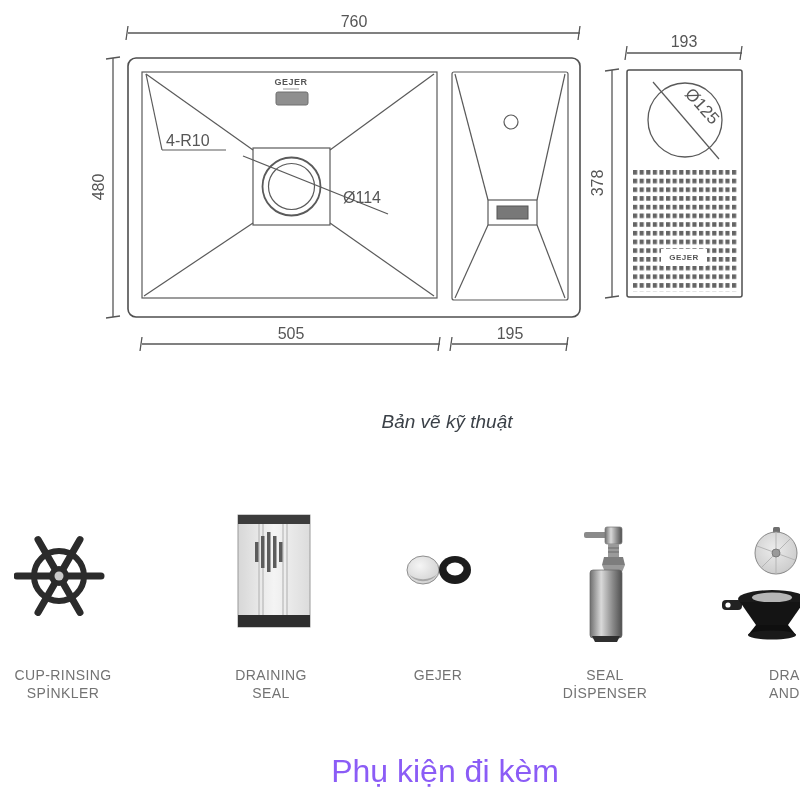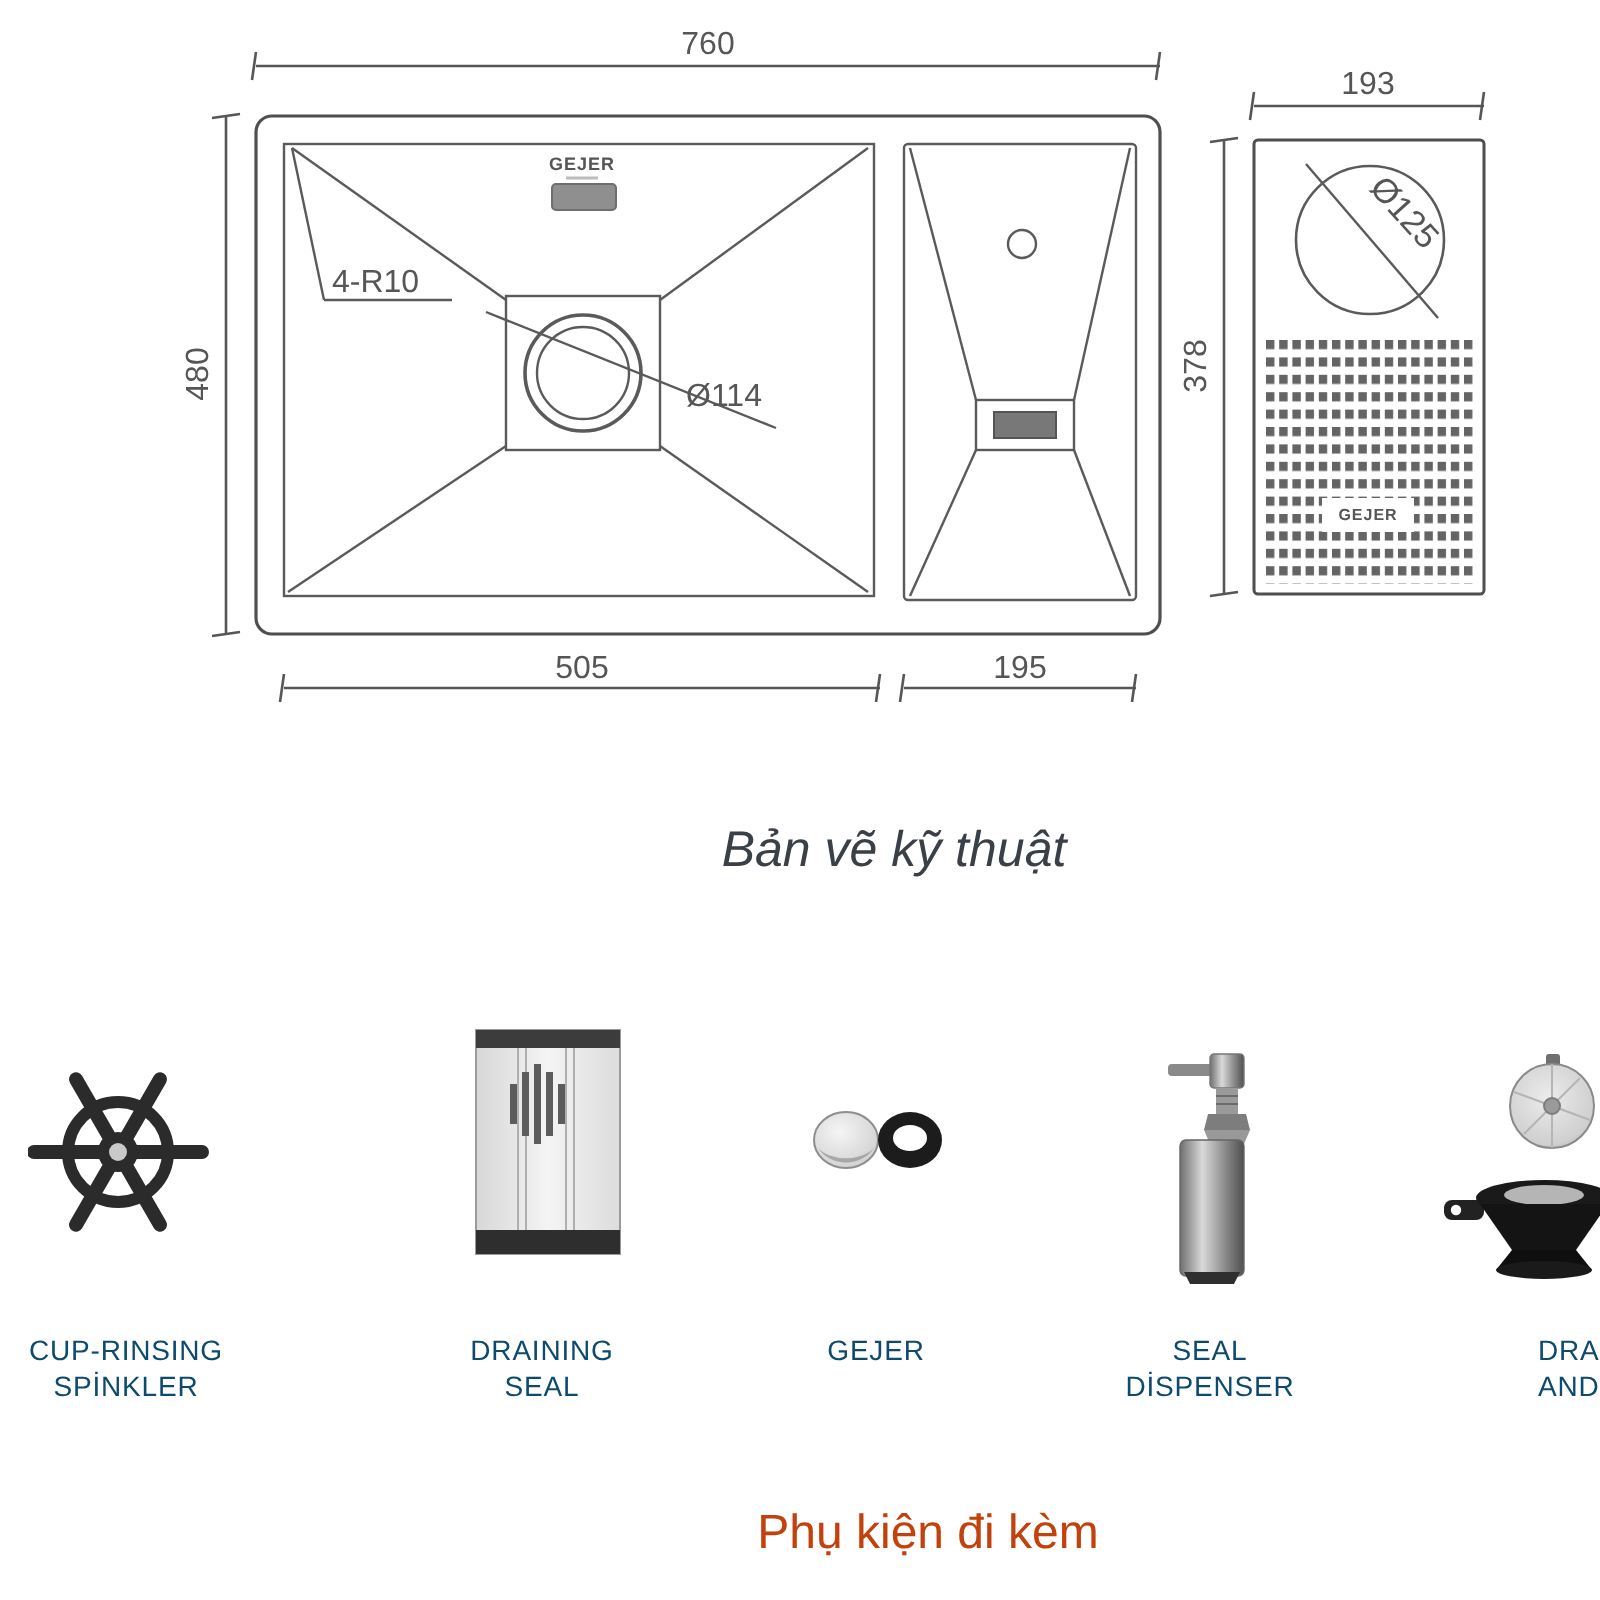--- a/index.html
+++ b/index.html
@@ -13,38 +13,37 @@
   .abs { position: absolute; }
   svg text {
     font-family: "Liberation Sans", sans-serif;
     fill: #565656;
   }
   .dimtext { font-size: 16px; }
   .caption-italic {
     position: absolute;
     transform: translateX(-50%);
     font-style: italic;
-    font-size: 25px;
+    font-size: 19px;
     color: #3a4047;
     white-space: nowrap;
   }
   .caption-plain {
     position: absolute;
     transform: translateX(-50%);
-    font-size: 24px;
-    color: #c2410c;
+    font-size: 32px;
+    color: #8b5cf6;
     white-space: nowrap;
-    margin-left: 19px;
   }
   .acc-label {
     position: absolute;
     font-size: 14px;
     line-height: 18px;
     letter-spacing: 0.4px;
-    color: #0c4a6e;
+    color: #737373;
     text-align: center;
     white-space: nowrap;
   }
   .acc-label.left { text-align: left; }
 </style>
 </head>
 <body>
 
 <svg class="abs" style="left:0;top:0" width="800" height="460" viewBox="0 0 800 460">
   <defs>

